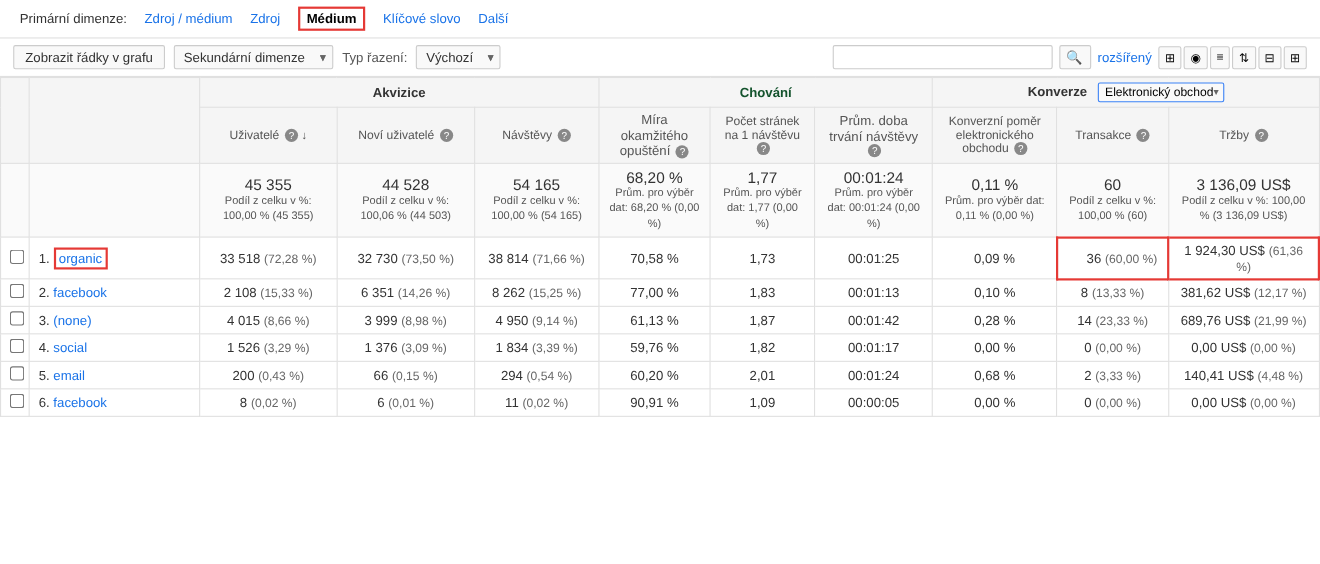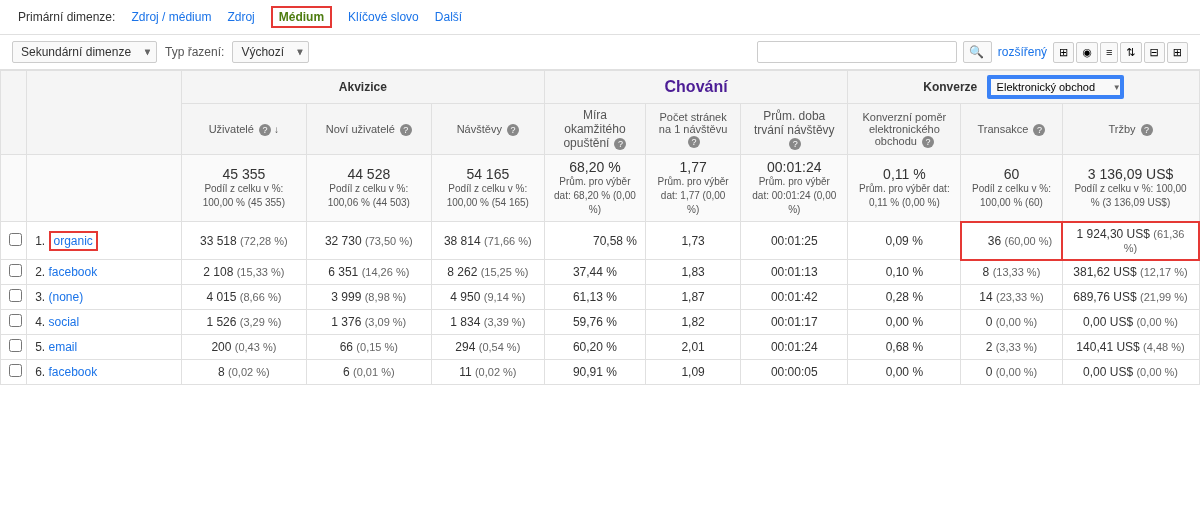--- a/index.html
+++ b/index.html
@@ -4,21 +4,21 @@
   <style>
     * { box-sizing: border-box; margin: 0; padding: 0; }
     body { font-family: Arial, sans-serif; font-size: 12px; color: #333; background: #fff; }
 
     .top-nav {
       display: flex; align-items: center; padding: 6px 18px; border-bottom: 1px solid #e0e0e0;
       gap: 16px;
     }
     .top-nav-link { color: #1a73e8; font-size: 12px; text-decoration: none; cursor: pointer; }
     .top-nav-link.active {
-      color: #4d7c0f; border: 2px solid #e53935; padding: 2px 6px; font-weight: bold; text-decoration: none;
+      color: #000000; border: 2px solid #e53935; padding: 2px 6px; font-weight: bold; text-decoration: none;
     }
 
     .toolbar {
       display: flex; align-items: center; padding: 6px 12px; gap: 8px; border-bottom: 1px solid #e0e0e0;
     }
     .toolbar select, .toolbar .select-btn {
       border: 1px solid #ccc; background: #f9f9f9; padding: 3px 20px 3px 8px;
       font-size: 12px; border-radius: 2px; cursor: pointer; color: #333;
       appearance: none; -webkit-appearance: none;
     }
@@ -62,20 +62,21 @@
 <div class="top-nav">
   <span>Primární dimenze:</span>
   <a class="top-nav-link">Zdroj / médium</a>
   <a class="top-nav-link">Zdroj</a>
   <a class="top-nav-link active">Médium</a>
   <a class="top-nav-link">Klíčové slovo</a>
   <a class="top-nav-link" style="display:flex;align-items:center;gap:2px;">Další</a>
 </div>
 
 <div class="toolbar">
+  <button class="zobrazit-btn">Zobrazit řádky v grafu</button>
 
   <div class="select-wrap">
     <select style="padding:3px 24px 3px 8px;font-size:12px;border:1px solid #ccc;background:#f9f9f9;border-radius:2px;appearance:none;cursor:pointer;">
       <option>Sekundární dimenze</option>
     </select>
     <span style="position:absolute;right:5px;top:50%;transform:translateY(-50%);pointer-events:none;font-size:9px;color:#666;">▼</span>
   </div>
 
   <span style="color:#555;">Typ řazení:</span>
   <div class="select-wrap">
@@ -113,25 +114,25 @@
     <col style="width:95px;">
     <col style="width:85px;">
     <col style="width:115px;">
   </colgroup>
   <thead>
 
     <tr>
       <th rowspan="2" style="border-right:1px solid #e0e0e0;"></th>
       <th rowspan="2"></th>
       <th colspan="3" style="text-align:center;font-weight:bold;font-size:12px;color:#333;border-bottom:1px solid #e0e0e0;">Akvizice</th>
-      <th colspan="3" style="text-align:center;font-weight:bold;font-size:16px;color:#4c1d95;border-bottom:1px solid #e0e0e0;">Chování</th>
+      <th colspan="3" style="text-align:center;font-weight:bold;font-size:12px;color:#14532d;border-bottom:1px solid #e0e0e0;">Chování</th>
       <th colspan="3" style="text-align:center;font-weight:bold;font-size:12px;color:#333;border-bottom:1px solid #e0e0e0;">
         <span>Konverze</span>
         <span style="display:inline-block;position:relative;margin-left:6px;">
-          <select style="border:4px solid #3b82f6;background:#f9f9f9;padding:2px 24px 2px 6px;font-size:11px;border-radius:2px;appearance:none;cursor:pointer;">
+          <select style="border:1px solid #3b82f6;background:#f9f9f9;padding:2px 8px 2px 6px;font-size:11px;border-radius:2px;appearance:none;cursor:pointer;">
             <option>Elektronický obchod</option>
           </select>
           <span style="position:absolute;right:3px;top:50%;transform:translateY(-50%);pointer-events:none;font-size:8px;color:#666;">▼</span>
         </span>
       </th>
     </tr>
 
     <tr>
       <th style="text-align:center;">
         <span>Uživatelé</span>
@@ -214,34 +215,34 @@
         <span class="sub">Podíl z celku v %: 100,00 % (3 136,09 US$)</span>
       </td>
     </tr>
 
   <tr class="data-row">
         <td style="text-align: center;"><input type="checkbox" style=""></td>
         <td class="medium-name" style="text-align: left;"><span class="row-num">1. </span><a class="medium-link" href="#" style="border: 2px solid rgb(229, 57, 53); padding: 1px 3px; display: inline-block;">organic</a></td>
         <td style="text-align: center;"><span>33 518</span> <span class="pct">(72,28 %)</span></td>
         <td style="text-align: center;"><span>32 730</span> <span class="pct">(73,50 %)</span></td>
         <td style="text-align: center;"><span>38 814</span> <span class="pct">(71,66 %)</span></td>
-        <td style="text-align: right;"><span>70,58 %</span></td>
+        <td style="text-align: center;"><span>70,58 %</span></td>
         <td style="text-align: center;"><span>1,73</span></td>
         <td style="text-align: center;"><span>00:01:25</span></td>
         <td style="text-align: center;"><span>0,09 %</span></td>
         <td style="text-align: center; border: 2px solid rgb(229, 57, 53); padding-left: 25px;"><span>36</span> <span class="pct">(60,00 %)</span></td>
         <td style="text-align: center; border: 2px solid rgb(229, 57, 53);"><span>1 924,30 US$</span> <span class="pct">(61,36 %)</span></td>
       </tr>
       <tr class="data-row">
         <td style="text-align: center;"><input type="checkbox" style=""></td>
         <td class="medium-name" style="text-align: left;"><span class="row-num">2. </span><a class="medium-link" href="#">facebook</a></td>
         <td style="text-align: center;"><span>2 108</span> <span class="pct">(15,33 %)</span></td>
         <td style="text-align: center;"><span>6 351</span> <span class="pct">(14,26 %)</span></td>
         <td style="text-align: center;"><span>8 262</span> <span class="pct">(15,25 %)</span></td>
-        <td style="text-align: center;"><span>37,44 %</span></td>
+        <td style="text-align: center;"><span>77,00 %</span></td>
         <td style="text-align: center;"><span>1,83</span></td>
         <td style="text-align: center;"><span>00:01:13</span></td>
         <td style=""><span>0,10 %</span></td>
         <td style="text-align: center;"><span>8</span> <span class="pct">(13,33 %)</span></td>
         <td style="text-align: center;"><span>381,62 US$</span> <span class="pct">(12,17 %)</span></td>
       </tr>
       <tr class="data-row">
         <td style="text-align: center;"><input type="checkbox" style=""></td>
         <td class="medium-name" style="text-align: left;"><span class="row-num">3. </span><a class="medium-link" href="#">(none)</a></td>
         <td style="text-align: center;"><span>4 015</span> <span class="pct">(8,66 %)</span></td>

